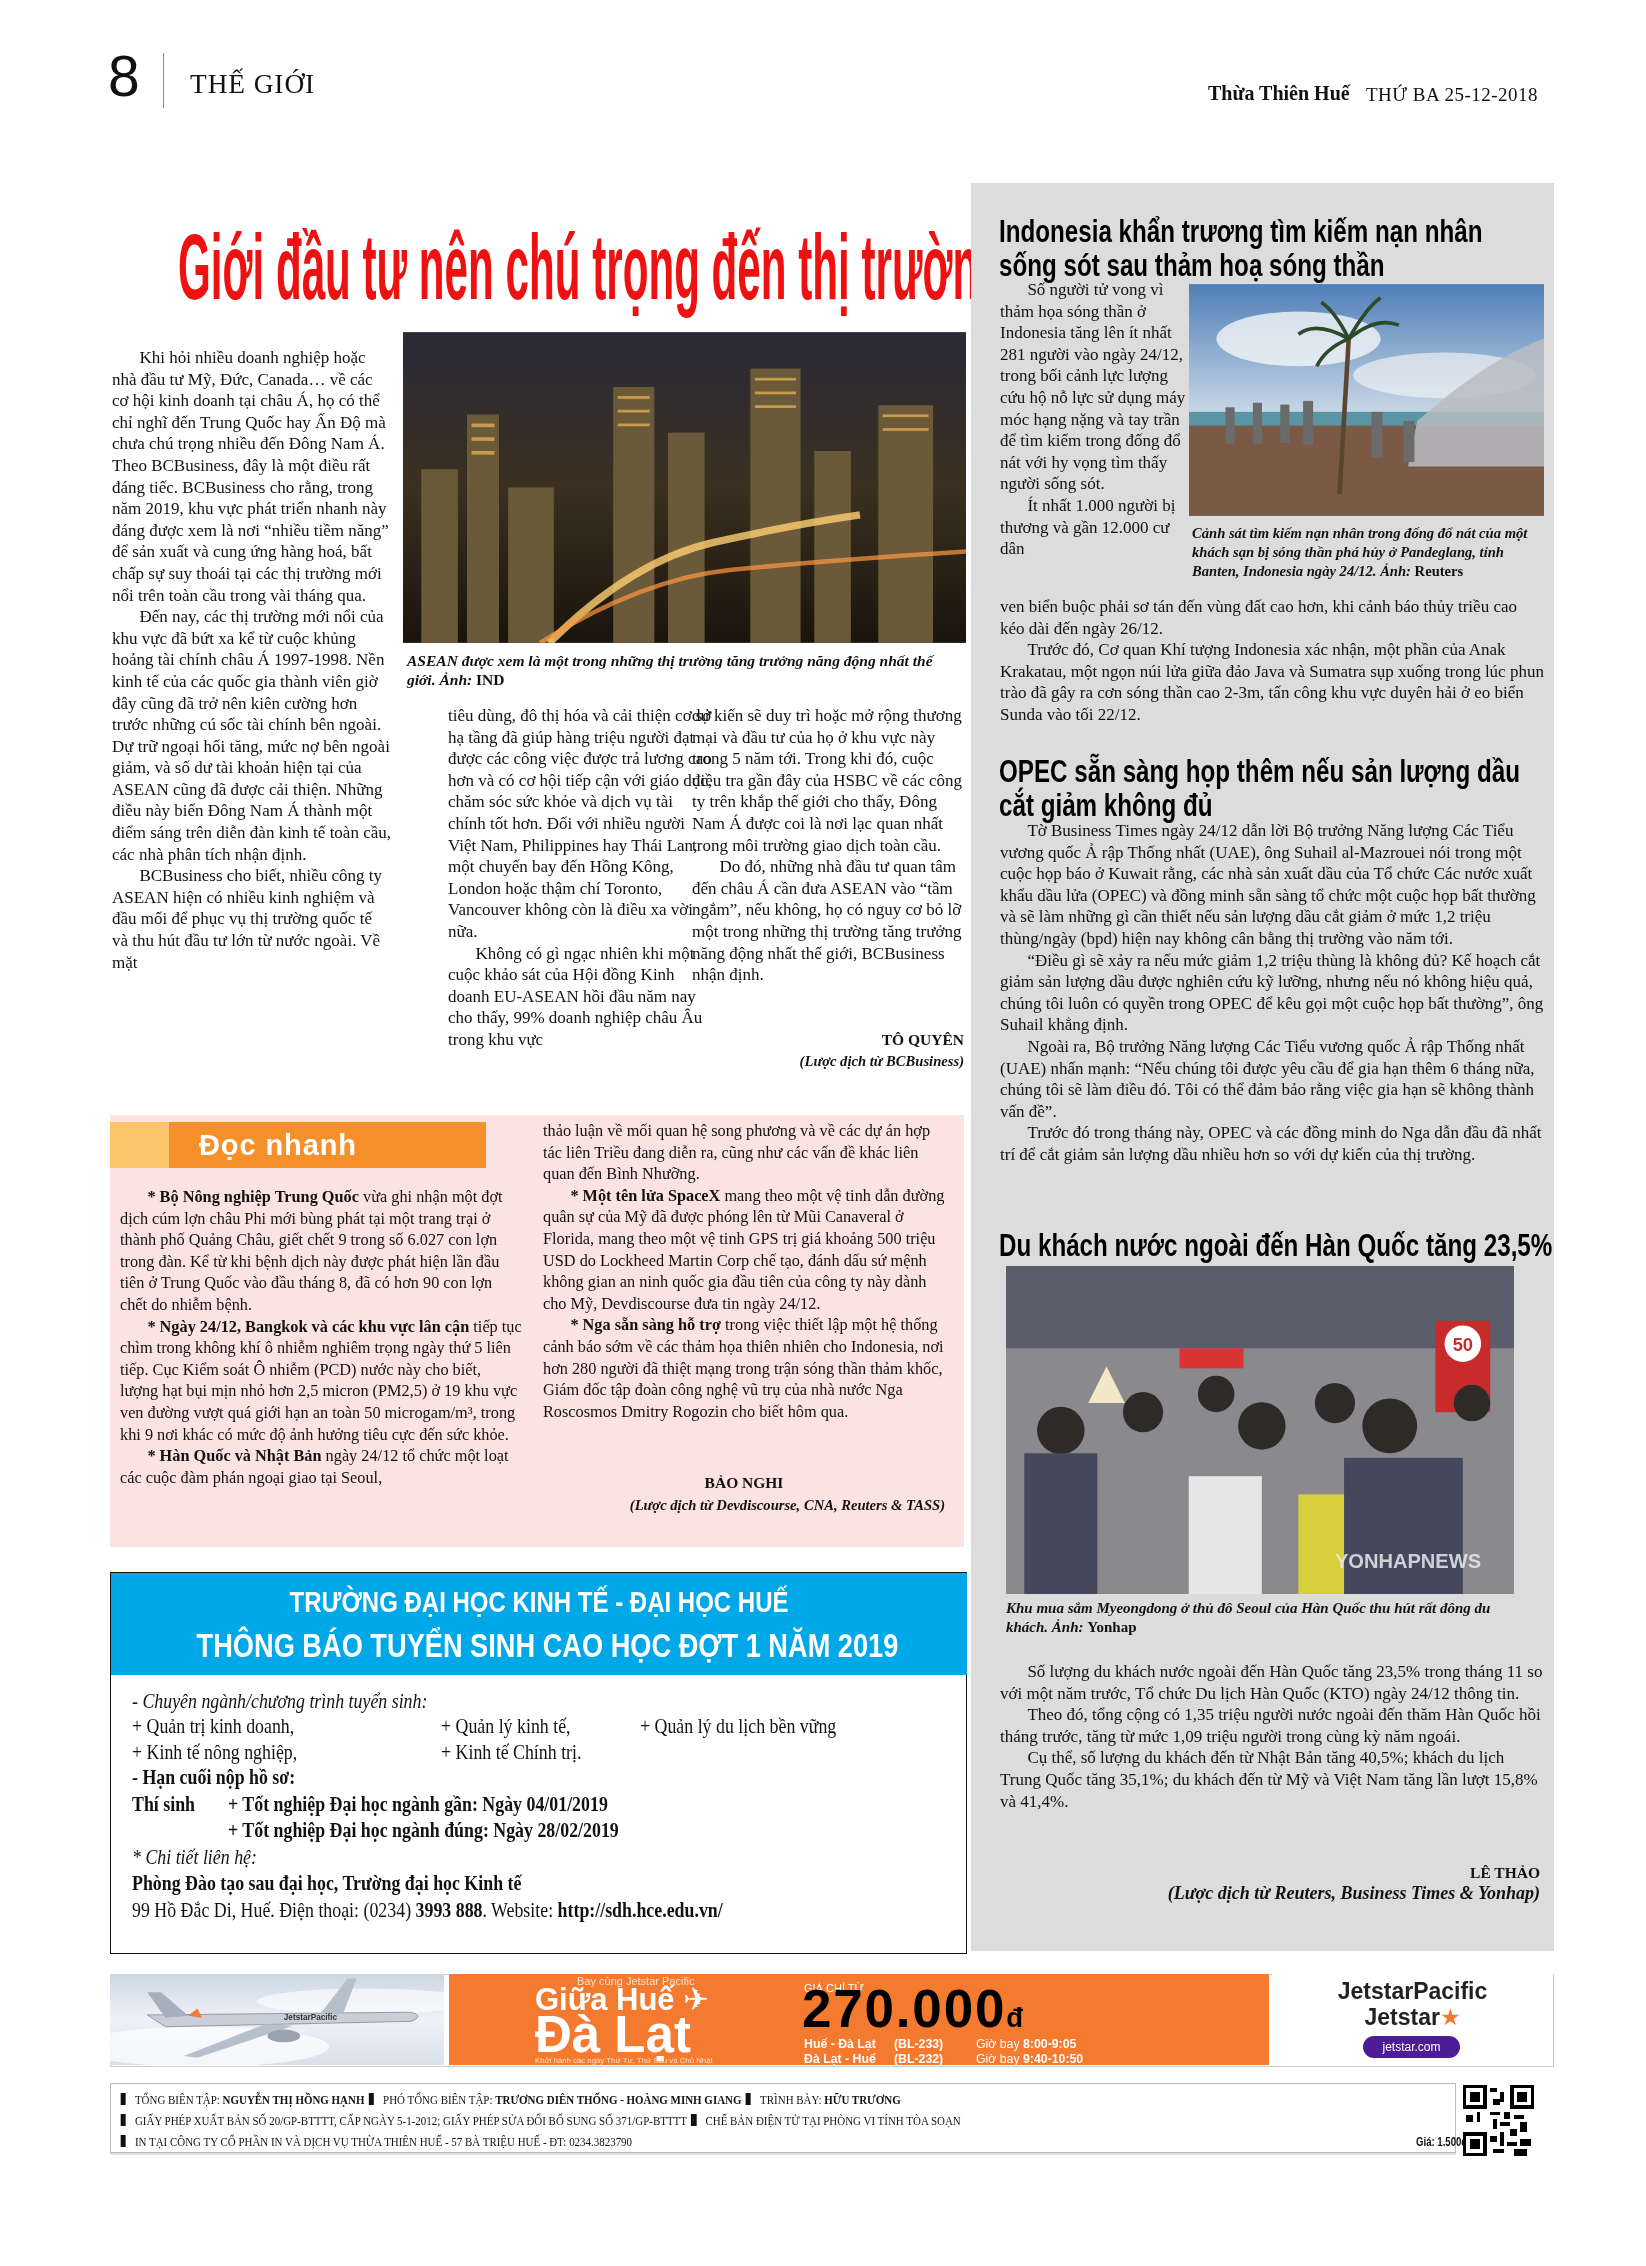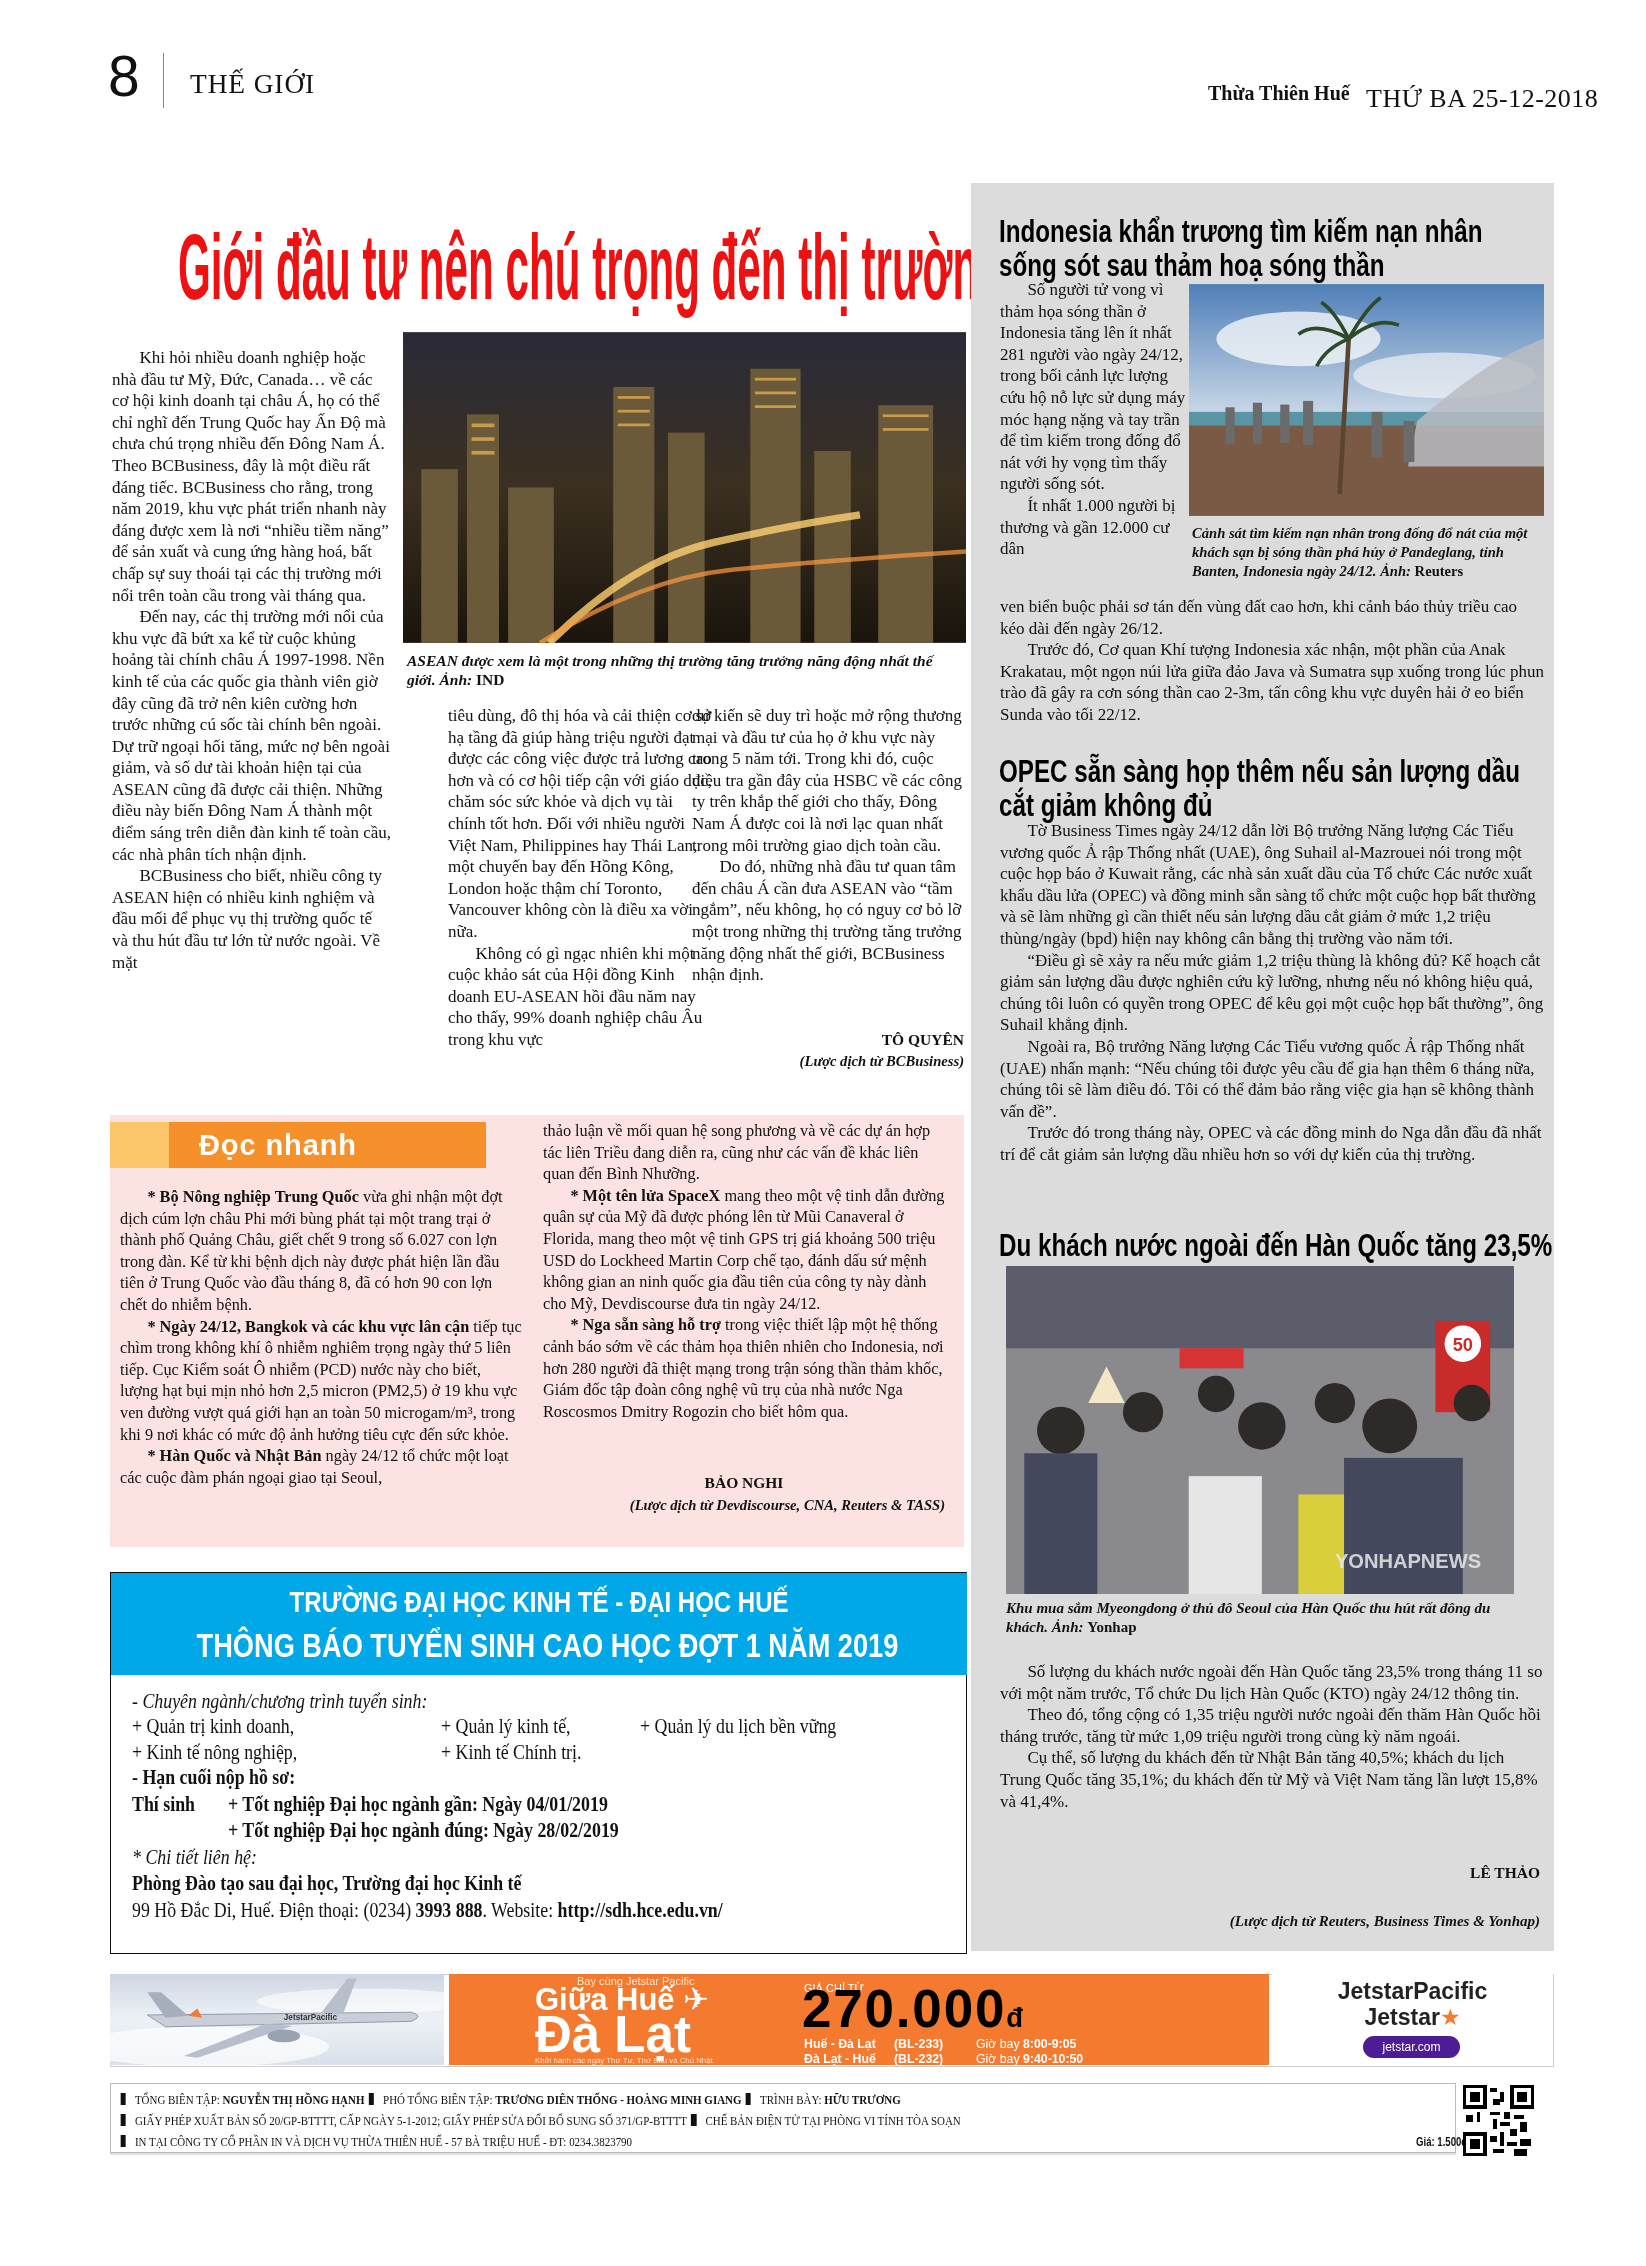--- a/index.html
+++ b/index.html
@@ -7,21 +7,21 @@
   body { position: relative; font-family: "Liberation Serif", "DejaVu Serif", serif; color: #111; }
   .abs { position: absolute; }
   .sans { font-family: "Liberation Sans", "DejaVu Sans", sans-serif; }
   p.body { font-size: 17px; line-height: 21.6px; text-indent: 27.4px; text-align: left; }
 
   
   #page-num { left: 108px; top: 48px; font-family: "Liberation Sans", sans-serif; font-size: 57px; line-height: 57px; font-weight: 400; }
   #page-rule { left: 163px; top: 53px; width: 0.9px; height: 55px; background: #888; }
   #section { left: 190px; top: 69px; font-size: 27.4px; letter-spacing: 0.9px; }
   #masthead { left: 1208px; top: 82px; font-size: 20px; font-weight: 700; }
-  #pubdate { left: 1366px; top: 84px; font-size: 26px; letter-spacing: 0.5px; }
+  #pubdate { left: 1366px; top: 84px; font-size: 19px; letter-spacing: 0.5px; }
 
   
   #headline-wrap { left: 178px; top: 192px; height: 123px; width: 786px; overflow: visible; }
   #headline { color: #ee1111; font-family: "Liberation Sans", sans-serif; font-weight: 700; font-size: 68px; line-height: 110px; transform: scaleX(0.62) scaleY(1.35); transform-origin: left top; white-space: nowrap; }
 
   
   #col1 { left: 112px; top: 327px; width: 279px; margin-top: 20px; }
   #city-img { left: 403px; top: 332px; width: 563px; height: 311px; overflow: hidden; }
   #city-caption { left: 407px; top: 651px; width: 557px; font-style: italic; font-weight: 700; font-size: 15.5px; line-height: 19px; }
   #col2 { left: 403px; top: 705px; width: 265px; margin-left: 45px; }
@@ -37,21 +37,21 @@
   #tsunami-img { left: 1189px; top: 284px; width: 355px; height: 232px; overflow: hidden; }
   #tsunami-caption { left: 1192px; top: 524px; width: 356px; font-style: italic; font-weight: 700; font-size: 14.6px; line-height: 19px; }
   #indo-rest { left: 1000px; top: 596px; width: 544px; }
   #opec-head { left: 999px; top: 755px; font-size: 31px; line-height: 34px; transform: scaleX(0.78); }
   #opec-body { left: 1000px; top: 820px; width: 544px; }
   #korea-head { left: 999px; top: 1227px; font-size: 31px; line-height: 37px; transform: scaleX(0.78); }
   #seoul-img { left: 1006px; top: 1266px; width: 508px; height: 328px; overflow: hidden; }
   #seoul-caption { left: 1006px; top: 1599px; width: 530px; font-style: italic; font-weight: 700; font-size: 15px; line-height: 19px; }
   #korea-body { left: 1000px; top: 1617px; width: 544px; }
   #byline3 { left: 1005px; top: 1863px; width: 535px; text-align: right; font-weight: 700; font-size: 15.5px; line-height: 20px; }
-  #source3 { left: 1005px; top: 1883px; width: 535px; text-align: right; font-weight: 700; font-style: italic; font-size: 15px; line-height: 20px; margin-top: 28px; }
+  #source3 { left: 1005px; top: 1883px; width: 535px; text-align: right; font-weight: 700; font-style: italic; font-size: 18px; line-height: 20px; }
 
   
   #quick { left: 110px; top: 1115px; width: 854px; height: 432px; background: #fde2e2; }
   #quick-tab-light { left: 110px; top: 1122px; width: 59px; height: 46px; background: #fcc56a; }
   #quick-tab { left: 169px; top: 1122px; width: 317px; height: 46px; background: #f5902a; }
   #quick-title { left: 199px; top: 1126px; color: #fff; font-family: "Liberation Sans", sans-serif; font-weight: 700; font-size: 29px; line-height: 38px; letter-spacing: 0.9px; }
   #quick-col1 { left: 120px; top: 1186px; width: 402px; }
   #quick-col2 { left: 543px; top: 1120px; width: 407px; }
   #quick-col1 p, #quick-col2 p { font-size: 16.3px; line-height: 21.6px; text-indent: 27.4px; }
   #byline2 { left: 543px; top: 1473px; width: 402px; text-align: center; font-weight: 700; font-size: 15.5px; line-height: 20px; }

